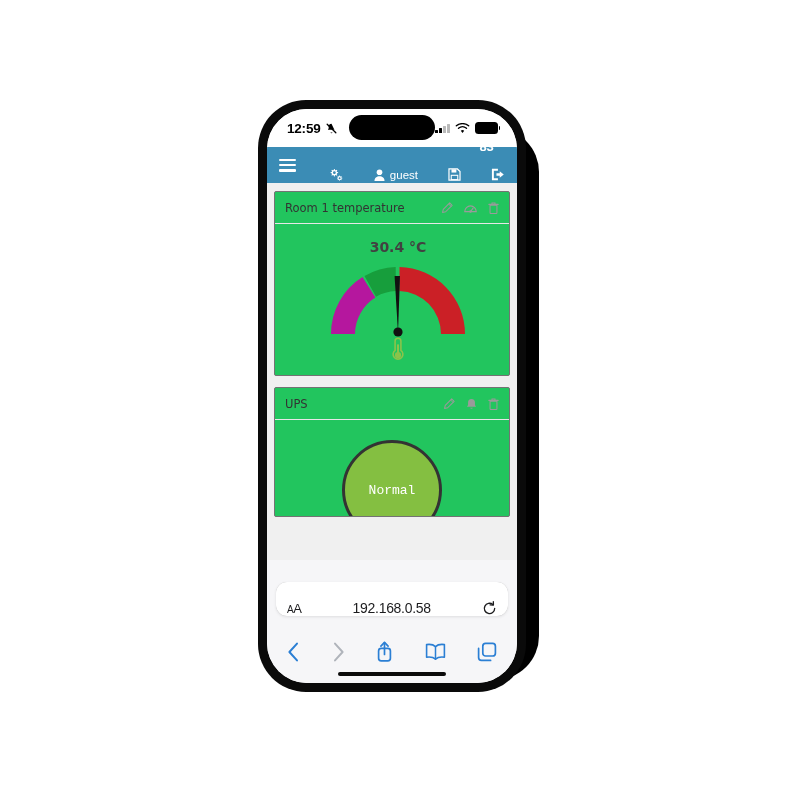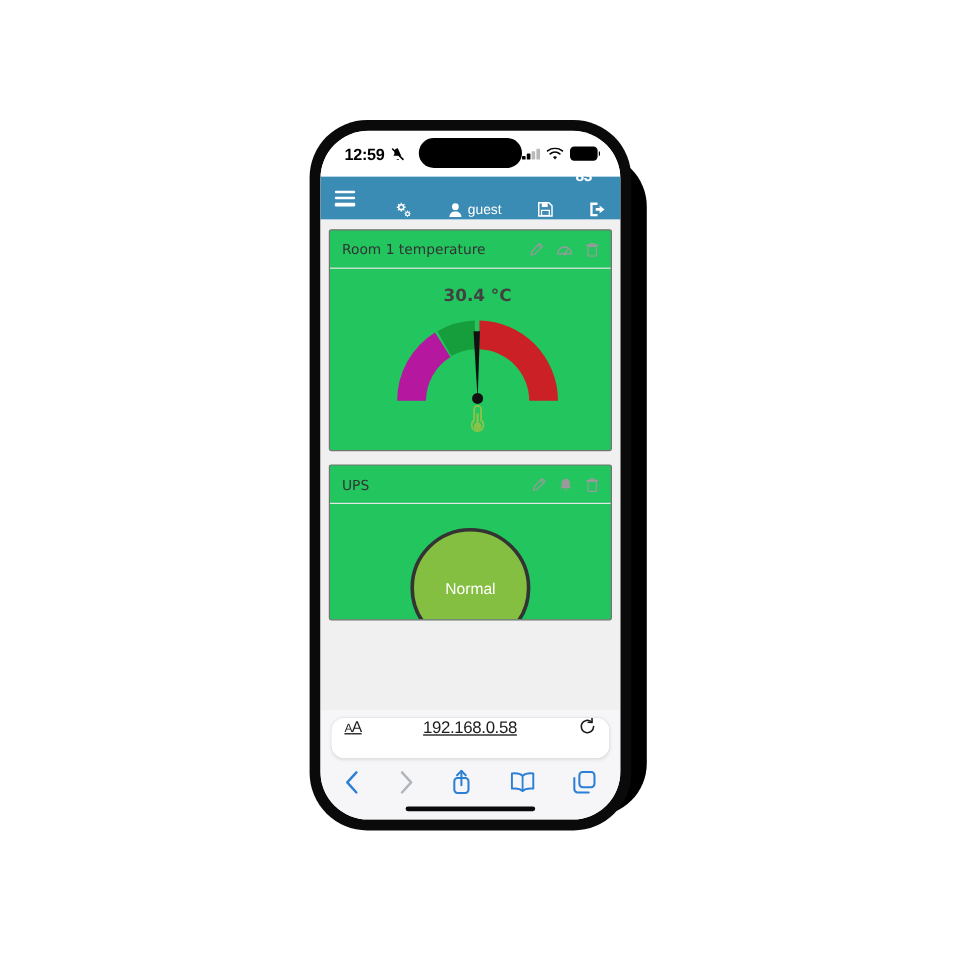--- a/index.html
+++ b/index.html
@@ -166,41 +166,40 @@
     width: 100px; height: 100px;
     border-radius: 50%;
     background: #84bf41;
     border: 3.5px solid #333333;
     display: flex; align-items: center; justify-content: center;
     margin-top: 10px;
   }
   .status-bubble span {
     color: #ffffff;
     font-size: 13px;
-    font-family: Liberation Sans, sans-serif;
+    font-family: Liberation Mono, monospace;
   }
 
   
   .safari-chrome {
     flex: 0 0 auto;
     background: #f6f6f8;
     padding: 6px 0 0 0;
     position: relative;
     z-index: 5;
   }
   .url-bar {
-    margin: 0 9px;
+    margin: 16px 9px;
     height: 34px;
     background: #ffffff;
     border-radius: 11px;
     display: flex;
-    align-items: flex-start;
+    align-items: flex-end;
     padding: 0 11px;
     box-shadow: 0 0 0.5px rgba(0,0,0,.25), 0 1px 3px rgba(0,0,0,.10);
-    text-decoration: underline;
   }
   .aa-btn { font-size: 13px; color: #1c1c1e; letter-spacing: -0.5px; }
   .aa-btn .small { font-size: 10px; }
   .url-text {
     flex: 1 1 auto;
     text-align: center;
     font-size: 14px;
     color: #1c1c1e;
     letter-spacing: -0.3px;
   }

